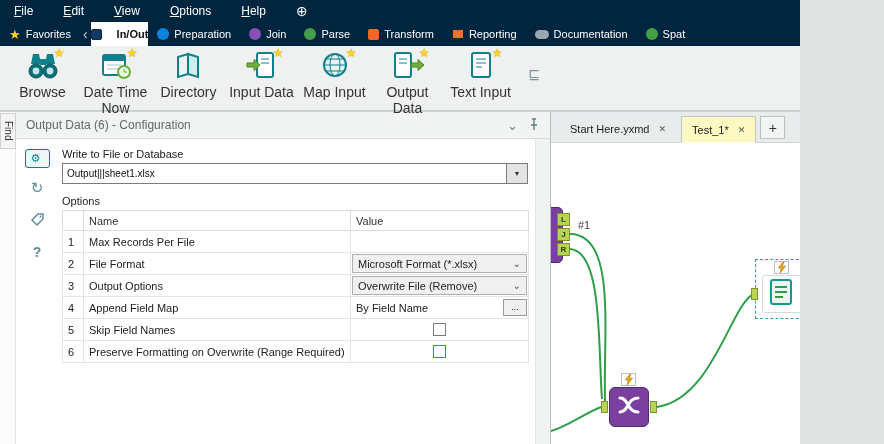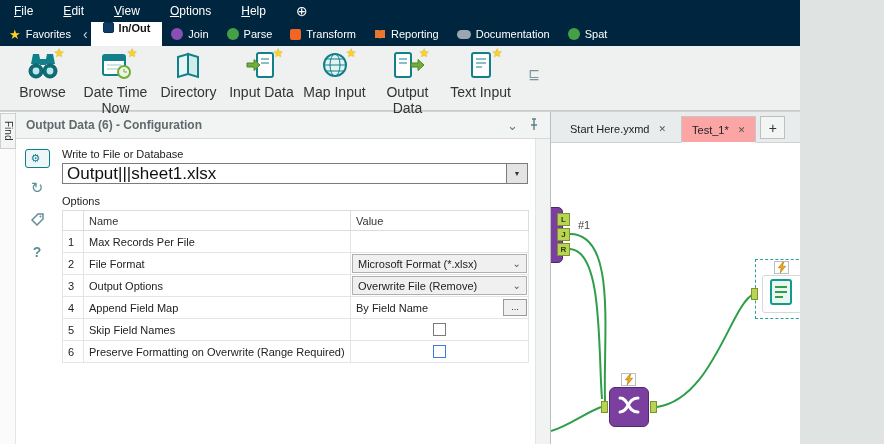--- a/index.html
+++ b/index.html
@@ -10,21 +10,21 @@
   
   .menubar{height:22px;background:#00253f;display:flex;align-items:center;gap:30px;padding:0 14px;color:#fff;font-size:12px;}
   .menu-item{display:inline-block;cursor:default;}
   .menu-item::first-letter{text-decoration:underline;}
   .globe{font-size:14px;line-height:1;}
 
   
   .ribbon{height:24px;background:#00253f;display:flex;align-items:stretch;color:#fff;font-size:11px;}
   .rib-item{display:flex;align-items:center;gap:5px;padding:0 9px;white-space:nowrap;}
   .chev{display:flex;align-items:center;padding:0 3px;font-size:14px;color:#cfd8dc;}
-  .rib-tab-active{background:#fff;color:#111;display:flex;gap:5px;padding:0 12px;font-weight:600;}
+  .rib-tab-active{background:#fff;color:#111;display:flex;align-items:center;gap:15px;padding:0 0;font-weight:600;}
   .dot{width:12px;height:12px;border-radius:50%;display:inline-block;flex:none;}
   .sq{width:11px;height:11px;border-radius:2px;display:inline-block;flex:none;}
   .pill{width:14px;height:9px;border-radius:5px;display:inline-block;flex:none;}
   .inout-ic{width:11px;height:11px;border-radius:2px;background:#0d3b66;border:1px solid #0a2c4d;display:inline-block;flex:none;}
 
   
   .palette{height:65px;background:#eef1f0;border-bottom:1px solid #c7cdcb;display:flex;align-items:flex-start;padding:5px 0 0 6px;position:relative;}
   .tool{width:73px;display:flex;flex-direction:column;align-items:center;cursor:pointer;}
   .tool-ic{position:relative;width:38px;height:32px;display:flex;align-items:center;justify-content:center;}
   .tstar{position:absolute;top:-5px;right:-3px;color:#ffd21e;font-size:12px;text-shadow:0 0 1px #a8892a;}
@@ -32,32 +32,32 @@
   .dock{position:absolute;left:528px;top:20px;color:#7d939b;font-size:14px;}
 
   
   .lower{display:flex;height:333px;border-top:1px solid #cfd3d2;}
   .find-strip{width:16px;background:#fbfbfb;border-right:1px solid #e4e6e5;position:relative;flex:none;}
   .find-tab{position:absolute;top:1px;left:0;width:16px;height:36px;background:#f3f4f4;border:1px solid #cfcfcf;font-size:10px;color:#333;writing-mode:vertical-lr;display:flex;align-items:center;justify-content:center;}
 
   
   .config{width:535px;flex:none;border-right:1px solid #b9bfbe;display:flex;flex-direction:column;background:#fff;}
   .cfg-header{height:27px;background:#f2f3f3;border-bottom:1px solid #d6d9d8;display:flex;align-items:center;padding:0 10px;font-size:12px;color:#5f6b6b;gap:10px;}
-  .cfg-title{flex:1;font-weight:bold;}
+  .cfg-title{flex:1;}
   .hdr-ic{color:#5e7d86;font-size:13px;line-height:1;cursor:pointer;}
   .cfg-body{flex:1;display:flex;min-height:0;}
   .icon-strip{width:42px;flex:none;display:flex;flex-direction:column;align-items:center;padding-top:10px;gap:7px;}
   .strip-ic{width:25px;height:25px;display:flex;align-items:center;justify-content:center;font-size:15px;color:#5d8f96;border-radius:3px;cursor:pointer;border:1.5px solid transparent;}
   .strip-ic.sel{border:1.5px solid #0a7e8c;color:#0a7e8c;background:#eef6f7;}
   .strip-ic.q{font-size:14px;font-weight:bold;}
   .cfg-content{flex:1;padding:9px 6px 0 4px;font-size:11px;color:#1a1a1a;min-width:0;}
   .cfg-scroll{width:15px;flex:none;background:#f1f2f2;border-left:1px solid #e3e5e4;}
   .lbl{font-size:11px;color:#222;margin-bottom:3px;}
   .input-row{display:flex;margin-bottom:11px;width:466px;}
-  .path-input{flex:1;height:21px;border:1px solid #7c7c7c;font-size:17px;padding:0 4px;font-family:inherit;color:#111;background:#fff;}
+  .path-input{flex:1;height:21px;border:1px solid #7c7c7c;font-size:10px;padding:0 4px;font-family:inherit;color:#111;background:#fff;}
   .dd-btn{width:21px;height:21px;border:1px solid #7c7c7c;border-left:none;background:#e4e4e4;font-size:7px;color:#333;display:flex;align-items:center;justify-content:center;cursor:pointer;}
   .opt-table{border-collapse:collapse;width:466px;font-size:11px;table-layout:fixed;}
   .opt-table th{font-weight:400;text-align:left;border:1px solid #dcdcdc;height:20px;padding:1px 5px;color:#333;background:#fff;}
   .opt-table td{border:1px solid #e4e4e4;height:21px;padding:1px 5px;color:#222;overflow:hidden;white-space:nowrap;}
   .col-num{width:21px;}
   .col-name{width:267px;}
   .col-val{width:178px;}
   td.valcell{padding:1px;}
   .sel{display:flex;align-items:center;justify-content:space-between;height:19px;background:#f0f0f0;border:1px solid #b0b0b0;padding:0 5px;font-size:11px;color:#222;cursor:pointer;}
   .sel-ch{font-size:10px;color:#555;line-height:1;}
@@ -65,21 +65,21 @@
   .ell-btn{width:24px;height:17px;border:1px solid #9a9a9a;background:#f0f0f0;font-size:9px;line-height:1;cursor:pointer;color:#222;font-family:inherit;}
   .cbwrap{display:flex;justify-content:center;align-items:center;height:19px;}
   .cb{width:13px;height:13px;border:1px solid #7a7a7a;background:#fff;display:inline-block;cursor:pointer;}
   .cb.blue{border:1px solid #3d7edb;}
   .cell-input{width:100%;height:19px;border:none;font-size:11px;font-family:inherit;background:transparent;}
 
   
   .canvas{flex:1;display:flex;flex-direction:column;background:#fff;min-width:0;}
   .canvas-tabs{height:31px;background:#e9ecec;border-bottom:1px solid #cdd2d1;display:flex;align-items:flex-end;padding-left:8px;gap:4px;flex:none;}
   .ctab{height:27px;display:flex;align-items:center;gap:9px;padding:0 10px;font-size:11px;color:#222;border:1px solid transparent;cursor:pointer;white-space:nowrap;}
-  .ctab.active{background:#fca5a5;border:1px solid #c4c9c8;border-bottom-color:#fff;margin-bottom:-1px;}
+  .ctab.active{background:#fef9c3;border:1px solid #c4c9c8;border-bottom-color:#fff;margin-bottom:-1px;}
   .ctab-x{font-size:9px;color:#555;}
   .plus-tab{width:25px;height:23px;border:1px solid #bcc1c0;background:#f3f5f5;display:flex;align-items:center;justify-content:center;font-size:14px;color:#333;margin-bottom:3px;cursor:pointer;}
   .work{flex:1;position:relative;overflow:hidden;background:#fff;}
   .wires{position:absolute;inset:0;z-index:1;}
   .node{position:absolute;z-index:2;}
   .join-sliver{left:-11px;top:64px;width:23px;height:56px;background:#7a3f9f;border:1.5px solid #4d2766;border-radius:5px;}
   .anch{position:absolute;width:13px;height:13px;background:#b9d352;border:1px solid #7e9330;font-size:8px;font-weight:bold;color:#2c3e12;display:flex;align-items:center;justify-content:center;z-index:3;}
   .annot{left:27px;top:76px;font-size:11px;color:#444;}
   .selbox{left:204px;top:116px;width:54px;height:60px;border:1px dashed #2aa198;z-index:2;}
   .badge{position:absolute;width:15px;height:13px;background:#fff;border:1px solid #b9bfbe;display:flex;align-items:center;justify-content:center;z-index:4;}
@@ -106,20 +106,24 @@
     <div class="rib-item">
       <span style="color:#ffd21e;font-size:13px;">★</span>
       <span>Favorites</span>
     </div>
     <span class="chev">‹</span>
     <div class="rib-tab-active">
       <span class="inout-ic"></span>
       <span>In/Out</span>
     </div>
     <div class="rib-item">
+      <span class="dot" style="background:#0d83dd;"></span>
+      <span>Preparation</span>
+    </div>
+    <div class="rib-item">
       <span class="dot" style="background:#8a4fb5;"></span>
       <span>Join</span>
     </div>
     <div class="rib-item">
       <span class="dot" style="background:#43a047;"></span>
       <span>Parse</span>
     </div>
     <div class="rib-item">
       <span class="sq" style="background:#f26522;"></span>
       <span>Transform</span>

